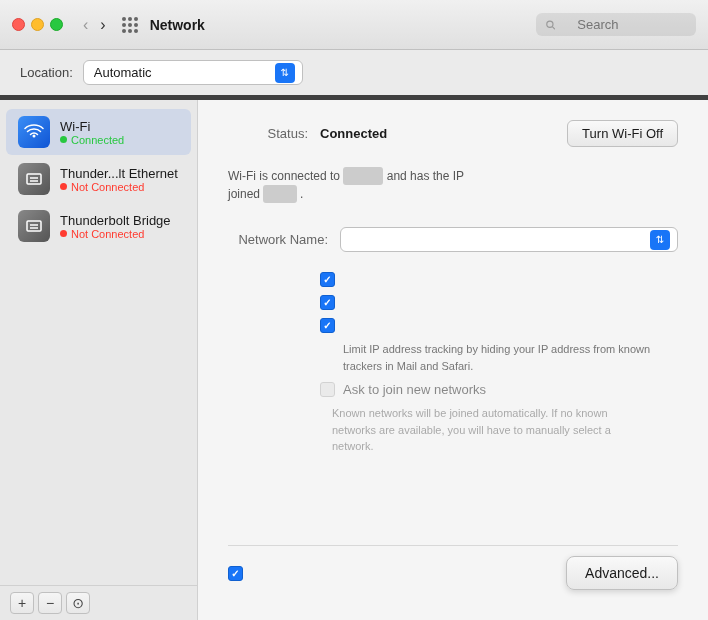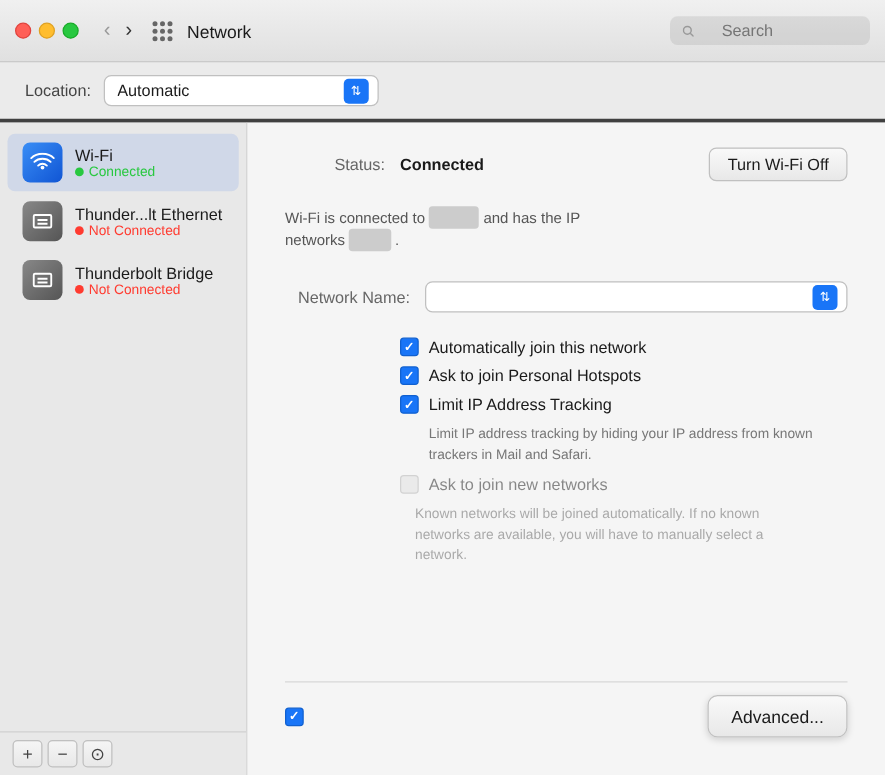--- a/index.html
+++ b/index.html
@@ -58,21 +58,21 @@
       margin-right: 4px;
     }
     .grid-dot {
       width: 4px;
       height: 4px;
       background: #666;
       border-radius: 50%;
     }
     .titlebar-title {
       font-size: 14px;
-      font-weight: 400;
+      font-weight: 700;
       color: #1a1a1a;
       flex: 1;
     }
     .search-box {
       display: flex;
       align-items: center;
       background: rgba(0,0,0,0.08);
       border-radius: 6px;
       padding: 4px 10px;
       gap: 22px;
@@ -86,21 +86,21 @@
       border: none;
       background: none;
       outline: none;
       font-size: 13px;
       color: #999;
       width: 100%;
     }
     
     .location-bar {
       background: #ebebeb;
-      border-bottom: 3px solid #404040;
+      border-bottom: 5px solid #404040;
       padding: 10px 20px;
       display: flex;
       align-items: center;
       gap: 10px;
       flex-shrink: 0;
     }
     .location-label {
       font-size: 13px;
       color: #444;
     }
@@ -494,21 +494,21 @@
       <span class="status-label">Status:</span>
       <span class="status-value">Connected</span>
       <button class="turn-off-btn">Turn Wi-Fi Off</button>
     </div>
 
     <div class="info-text">
       <span>Wi-Fi is connected to </span>
       <span class="blurred-text">&nbsp;&nbsp;&nbsp;&nbsp;&nbsp;&nbsp;&nbsp;&nbsp;&nbsp;&nbsp;&nbsp;&nbsp;</span>
       <span> and has the IP</span>
       <br>
-      <span>networks </span>
+      <span>joined </span>
       <span class="blurred-text">&nbsp;&nbsp;&nbsp;&nbsp;&nbsp;&nbsp;&nbsp;&nbsp;&nbsp;&nbsp;</span>
       <span>.</span>
     </div>
 
     <div class="network-name-row">
       <span class="network-name-label">Network Name:</span>
       <div class="network-name-select-wrapper">
         <select class="network-name-select">
           <option value="">&nbsp;</option>
         </select>
@@ -517,35 +517,32 @@
         </div>
       </div>
     </div>
 
     <div class="checkbox-section">
 
       <div class="checkbox-row">
         <div class="custom-checkbox">
           <span class="checkmark">✓</span>
         </div>
-        <span class="checkbox-label">Automatically join this network</span>
       </div>
 
       <div class="checkbox-row">
         <div class="custom-checkbox">
           <span class="checkmark">✓</span>
         </div>
-        <span class="checkbox-label">Ask to join Personal Hotspots</span>
       </div>
 
       <div class="checkbox-row">
         <div class="custom-checkbox">
           <span class="checkmark">✓</span>
         </div>
-        <span class="checkbox-label">Limit IP Address Tracking</span>
       </div>
       <div class="checkbox-sublabel">Limit IP address tracking by hiding your IP address from known trackers in Mail and Safari.</div>
 
       <div class="checkbox-row disabled">
         <div class="custom-checkbox unchecked">
         </div>
         <span class="checkbox-label">Ask to join new networks</span>
       </div>
       <div class="checkbox-sublabel" style="opacity:0.6;margin-left:12px;">Known networks will be joined automatically. If no known networks are available, you will have to manually select a network.</div>
 

